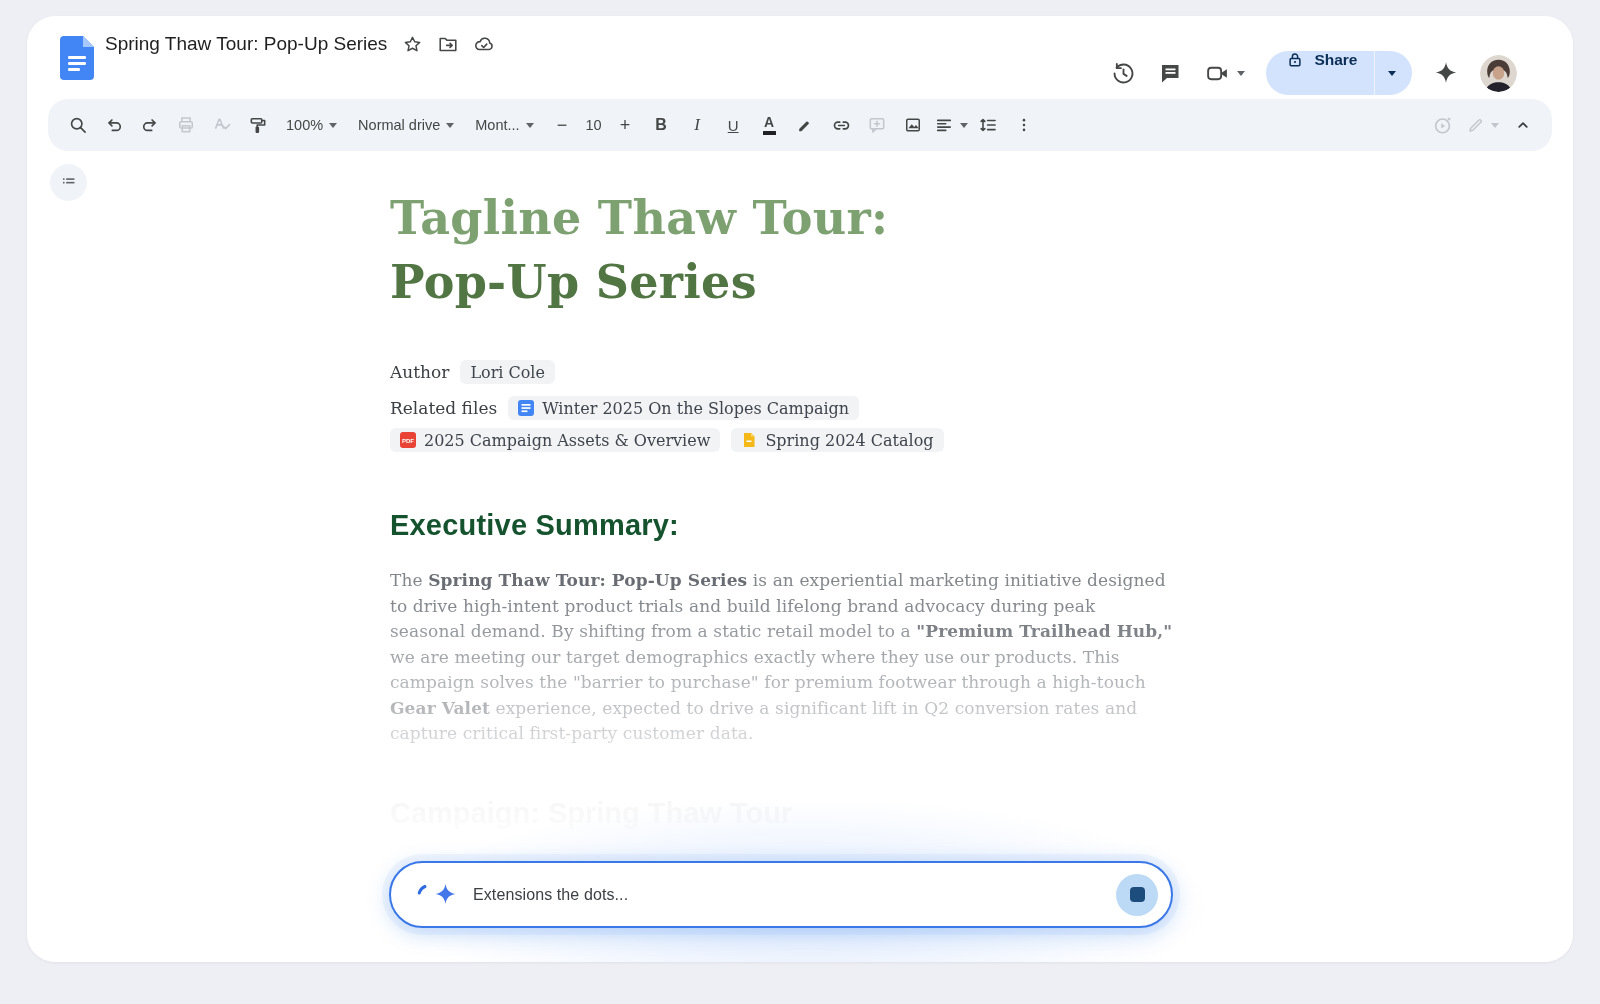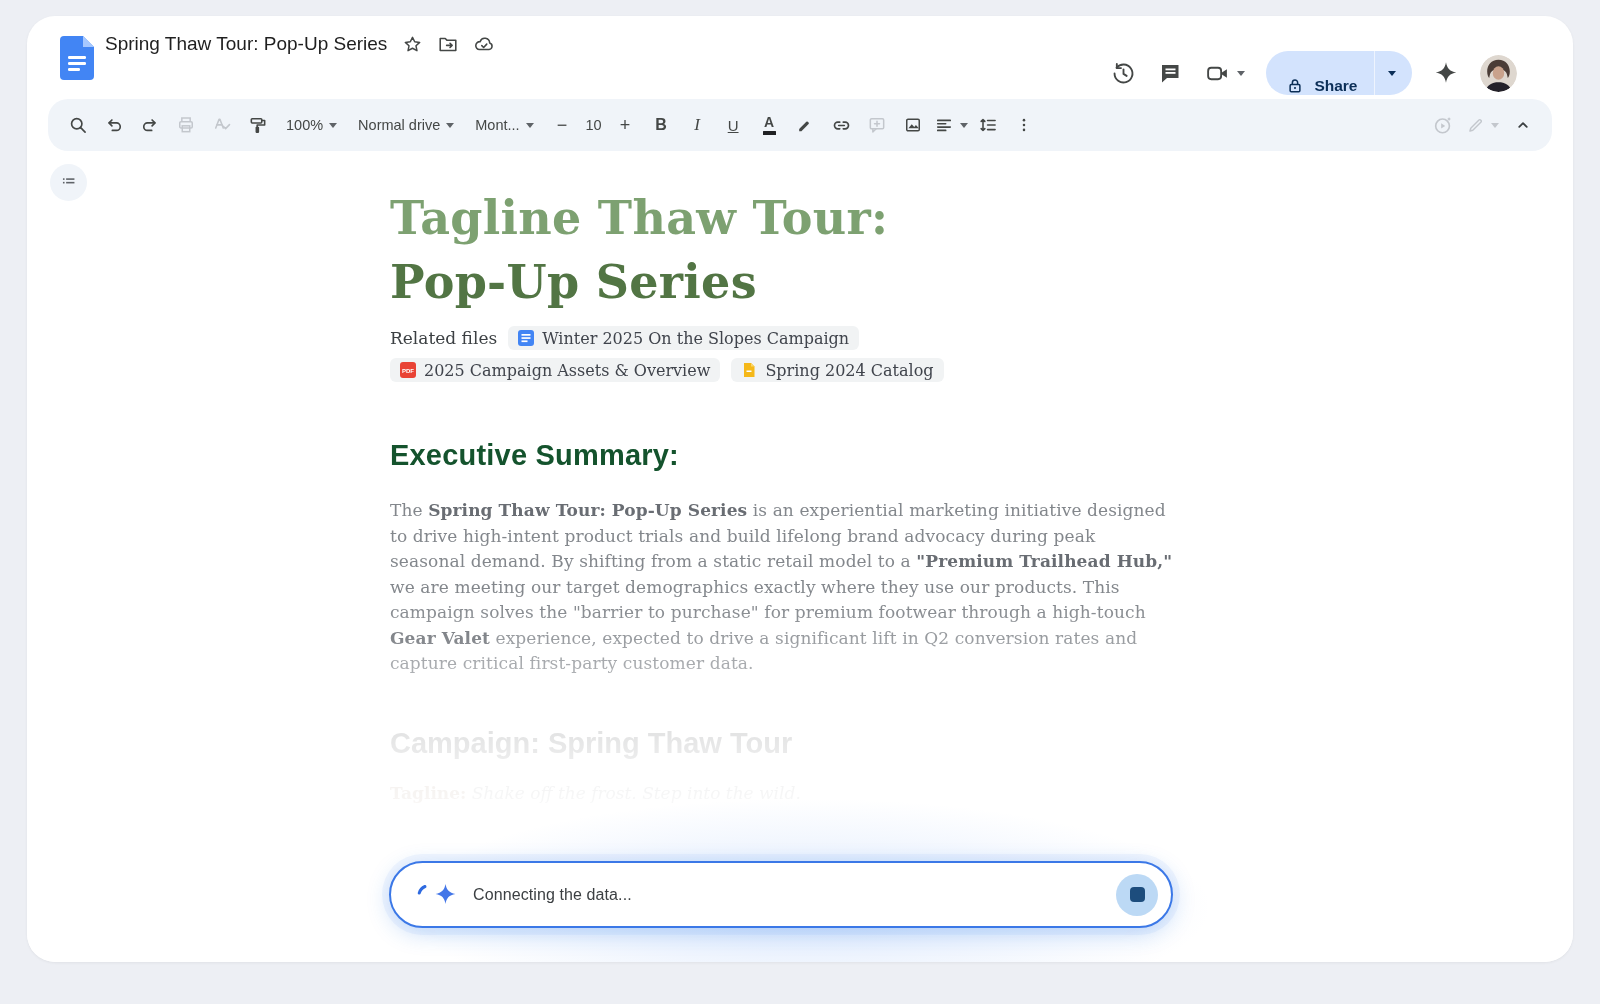--- a/index.html
+++ b/index.html
@@ -23,21 +23,21 @@
   .title-ic { width:22px; height:22px; color:#444746; display:flex; align-items:center; justify-content:center; cursor:pointer; }
   .menu-row { position:absolute; left:76px; top:56px; display:flex; gap:4px; }
   .menu-item { font-size:15.5px; color:#202124; padding:3px 11px; border-radius:6px; cursor:pointer; }
   .hdr-right { position:absolute; right:56px; top:34px; height:46px; display:flex; align-items:center; gap:21px; }
   .hic { width:26px; height:26px; color:#444746; display:flex; align-items:center; justify-content:center; cursor:pointer; }
   .vid-group { display:flex; align-items:center; gap:7px; }
   .caret { width:0; height:0; border-left:4.5px solid transparent; border-right:4.5px solid transparent;
            border-top:5px solid currentColor; display:inline-block; }
   .caret.gray { color:#5f6368; }
   .share-pill { height:44px; border-radius:22px; background:#d3e3fd; display:flex; align-items:stretch; color:#0b2e57; overflow:hidden; }
-  .share-main { display:flex; align-items:flex-end; gap:10px; padding:0 16px 0 20px; cursor:pointer; font-size:15.5px; font-weight:bold; }
+  .share-main { display:flex; align-items:flex-start; gap:10px; padding:0 16px 0 20px; cursor:pointer; font-size:15.5px; font-weight:bold; }
   .share-div { width:1.5px; background:#eef4fe; }
   .share-caret { display:flex; align-items:center; padding:0 16px 0 13px; cursor:pointer; }
   .spark-top { width:26px; height:26px; color:#444746; }
   .avatar { width:37px; height:37px; border-radius:50%; overflow:hidden; cursor:pointer; }
 
   
   .toolbar {
     position:absolute; left:21px; right:21px; top:83px; height:52px;
     background:#f0f4f9; border-radius:20px;
     display:flex; align-items:center; padding:0 14px; gap:5px;
@@ -345,20 +345,26 @@
       </g>
     </svg>
   </div>
 
   <div class="doc-surface">
     <h1 class="big-title">
       <span class="l1">Tagline Thaw Tour:</span>
       <span class="l2">Pop-Up Series</span>
     </h1>
 
+    <div class="meta-row">
+      <span class="meta-label">Author</span>
+      <span class="chip">
+        <span>Lori Cole</span>
+      </span>
+    </div>
 
     <div class="meta-row related">
       <span class="meta-label">Related files</span>
       <span class="chip">
         <svg class="chip-ic" viewBox="0 0 16 16">
           <rect width="16" height="16" rx="3" fill="#4285f4"></rect>
           <rect x="3.5" y="4" width="9" height="1.7" fill="#fff"></rect>
           <rect x="3.5" y="7.2" width="9" height="1.7" fill="#fff"></rect>
           <rect x="3.5" y="10.4" width="6" height="1.7" fill="#fff"></rect>
         </svg>
@@ -398,19 +404,19 @@
 
   <div class="gemini-bar">
     <span class="gem-left">
       <svg width="12" height="22" viewBox="0 0 12 22">
         <path d="M9 2.5A10 10 0 0 0 6 19" fill="none" stroke="#2e6ae0" stroke-width="3" stroke-linecap="round" stroke-dasharray="9 40"></path>
       </svg>
       <svg width="25" height="25" viewBox="0 0 24 24">
         <path d="M12 2c1 5.8 3.6 8.4 9.5 9.5-5.9 1.1-8.5 3.7-9.5 9.5-1-5.8-3.6-8.4-9.5-9.5C8.4 10.4 11 7.8 12 2z" fill="#4376e8"></path>
       </svg>
     </span>
-    <span class="gem-status">Connecting the data...</span>
+    <span class="gem-status">Extensions the dots...</span>
     <button class="stop-btn">
       <span class="stop-sq"></span>
     </button>
   </div>
 
 </div>
 
 </body></html>

